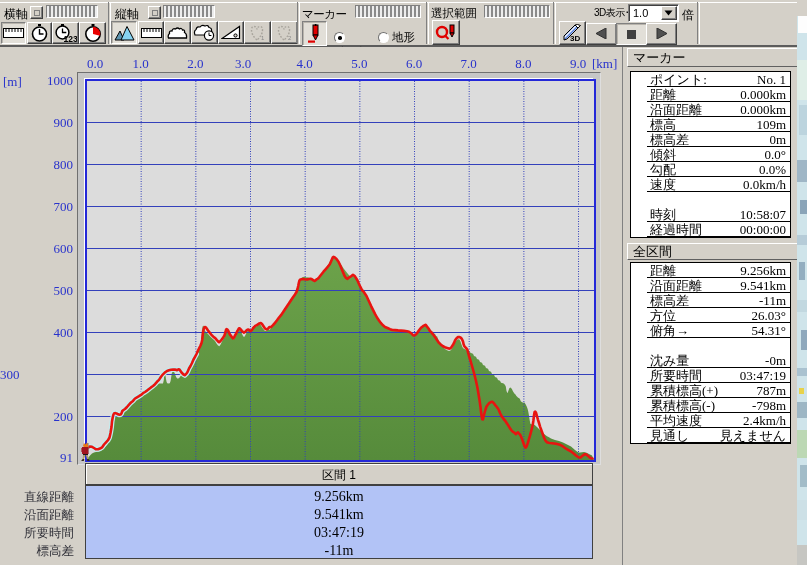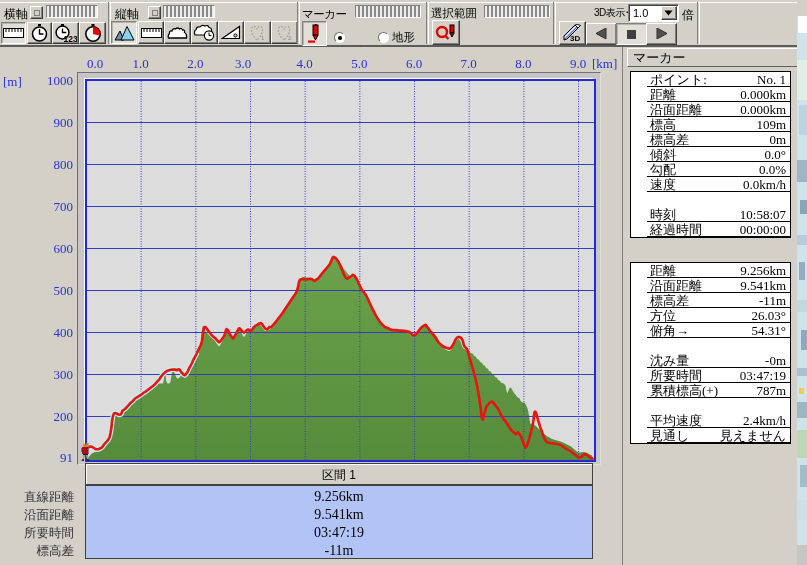--- a/index.html
+++ b/index.html
@@ -204,21 +204,21 @@
 
  <div class="abs ser blue" style="left:3px;top:27px;">[m]</div>
  <div class="abs ser blue" id="ylabels" style="left:0;top:0;">
       <div class="abs" style="left: 0px; width: 73px; text-align: right; top: 26px;">1000</div>
       <div class="abs" style="left: 0px; width: 73px; text-align: right; top: 68px;">900</div>
       <div class="abs" style="left: 0px; width: 73px; text-align: right; top: 110px;">800</div>
       <div class="abs" style="left: 0px; width: 73px; text-align: right; top: 152px;">700</div>
       <div class="abs" style="left: 0px; width: 73px; text-align: right; top: 194px;">600</div>
       <div class="abs" style="left: 0px; width: 73px; text-align: right; top: 236px;">500</div>
       <div class="abs" style="left: 0px; width: 73px; text-align: right; top: 278px;">400</div>
-      <div class="abs" style="left: 0px; width: 73px; text-align: right; top: 320px;">300</div>
+      <div class="abs" style="left: 0px; width: 73px; text-align: left; top: 320px;">300</div>
       <div class="abs" style="left: 0px; width: 73px; text-align: right; top: 362px;">200</div>
       <div class="abs" style="left: 0px; width: 73px; text-align: right; top: 402.5px;">91</div>
     </div>
 
  <div class="abs" style="left:77px;top:25px;width:522px;height:391px;background:#c6c6c6;border:1px solid;border-color:#707070 #dedede #dedede #707070;"></div>
 
  <div class="abs" style="left:84px;top:31px;width:509px;height:381px;background:#fff;"></div>
  <div class="abs" id="plot" style="left:85px;top:32px;width:507px;height:379px;border:2px solid #2428d8;background:#dcdcdc;overflow:hidden;">
    <div id="grid"></div>
  </div>
@@ -320,20 +320,21 @@
       </div>
       <div class="cell ser" style="top: 135px; height: 14px; line-height: 15px;">
         <span class="cl">時刻</span>
         <span class="cr">10:58:07</span>
       </div>
       <div class="cell ser" style="top: 150px; height: 14px; line-height: 15px;">
         <span class="cl">経過時間</span>
         <span class="cr">00:00:00</span>
       </div>
     </div>
+ <div class="abs ser" style="left:4px;top:196px;width:165px;height:15px;background:#d4d0c8;border:1px solid;border-color:#fff #606060 #606060 #fff;font-size:13px;padding-left:5px;line-height:15px;">全区間</div>
  <div class="abs" id="tbl2" style="left: 7px; top: 215px; width: 159px; border: 1px solid rgb(0, 0, 0); background: rgb(255, 255, 255); height: 180px;">
       <div class="cell ser" style="top: 0px; height: 14px; line-height: 15px;">
         <span class="cl">距離</span>
         <span class="cr">9.256km</span>
       </div>
       <div class="cell ser" style="top: 15px; height: 14px; line-height: 15px;">
         <span class="cl">沿面距離</span>
         <span class="cr">9.541km</span>
       </div>
       <div class="cell ser" style="top: 30px; height: 14px; line-height: 15px;">
@@ -352,20 +353,24 @@
         <span class="cl">沈み量</span>
         <span class="cr">-0m</span>
       </div>
       <div class="cell ser" style="top: 105px; height: 14px; line-height: 15px;">
         <span class="cl">所要時間</span>
         <span class="cr">03:47:19</span>
       </div>
       <div class="cell ser" style="top: 120px; height: 14px; line-height: 15px;">
         <span class="cl">累積標高(+)</span>
         <span class="cr">787m</span>
+      </div>
+      <div class="cell ser" style="top: 135px; height: 14px; line-height: 15px;">
+        <span class="cl">累積標高(-)</span>
+        <span class="cr">-798m</span>
       </div>
       <div class="cell ser" style="top: 150px; height: 14px; line-height: 15px;">
         <span class="cl">平均速度</span>
         <span class="cr">2.4km/h</span>
       </div>
       <div class="cell ser" style="top: 165px; height: 14px; line-height: 15px;">
         <span class="cl">見通し</span>
         <span class="cr">見えません</span>
       </div>
     </div>

